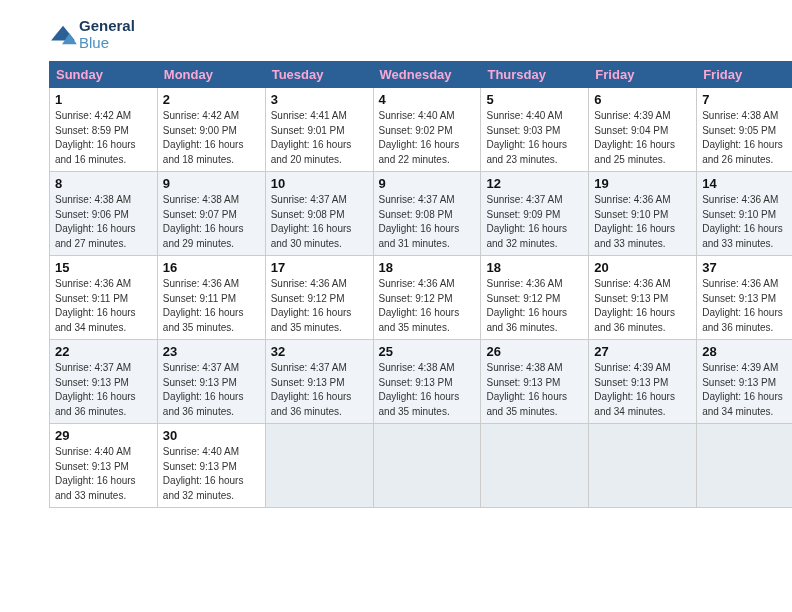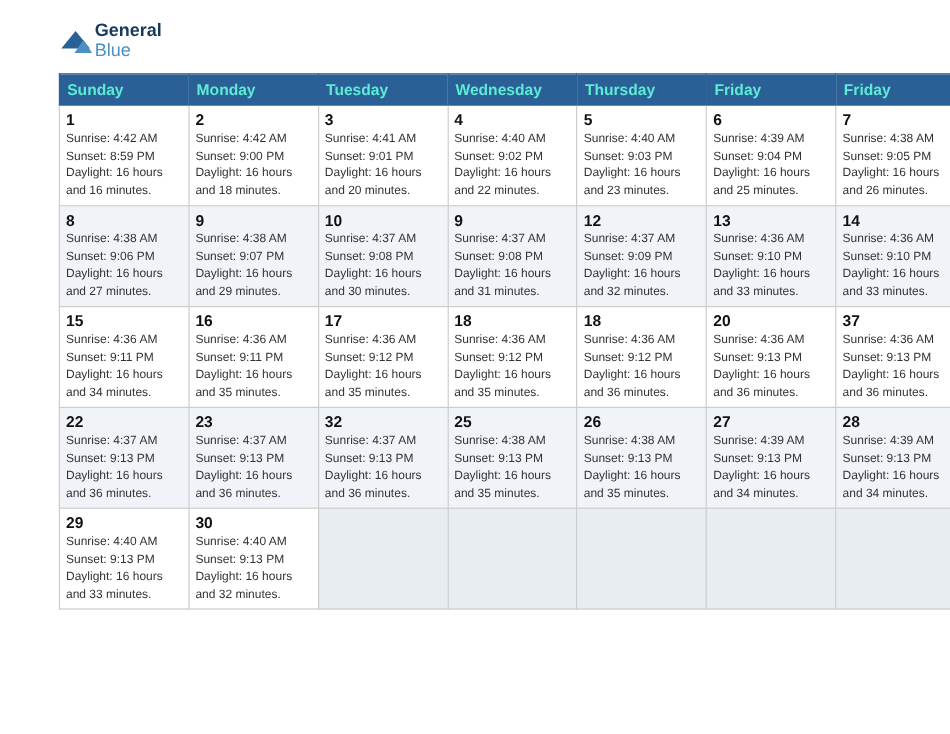--- a/index.html
+++ b/index.html
@@ -45,21 +45,21 @@
       font-size: 14px;
       color: #333;
     }
     .calendar {
       width: 100%;
       border-collapse: collapse;
       border: 1px solid #ccc;
     }
     .calendar th {
       background: #2a6096;
-      color: #5eead4;
+      color: #f9a8d4;
       text-align: left;
       padding: 5px 6px;
       font-size: 13px;
       font-weight: bold;
       border: 1px solid #2a6096;
     }
     .calendar td {
       vertical-align: top;
       padding: 4px 5px;
       font-size: 9.5px;
@@ -167,21 +167,21 @@
           </td>
           <td>
             <span class="day-num">9</span>
             <div class="day-info">Sunrise: 4:37 AM<br>Sunset: 9:08 PM<br>Daylight: 16 hours and 31 minutes.</div>
           </td>
           <td>
             <span class="day-num">12</span>
             <div class="day-info">Sunrise: 4:37 AM<br>Sunset: 9:09 PM<br>Daylight: 16 hours and 32 minutes.</div>
           </td>
           <td>
-            <span class="day-num">13</span>
+            <span class="day-num">19</span>
             <div class="day-info">Sunrise: 4:36 AM<br>Sunset: 9:10 PM<br>Daylight: 16 hours and 33 minutes.</div>
           </td>
           <td>
             <span class="day-num">14</span>
             <div class="day-info">Sunrise: 4:36 AM<br>Sunset: 9:10 PM<br>Daylight: 16 hours and 33 minutes.</div>
           </td>
         </tr>
         <tr>
           <td>
             <span class="day-num">15</span>

